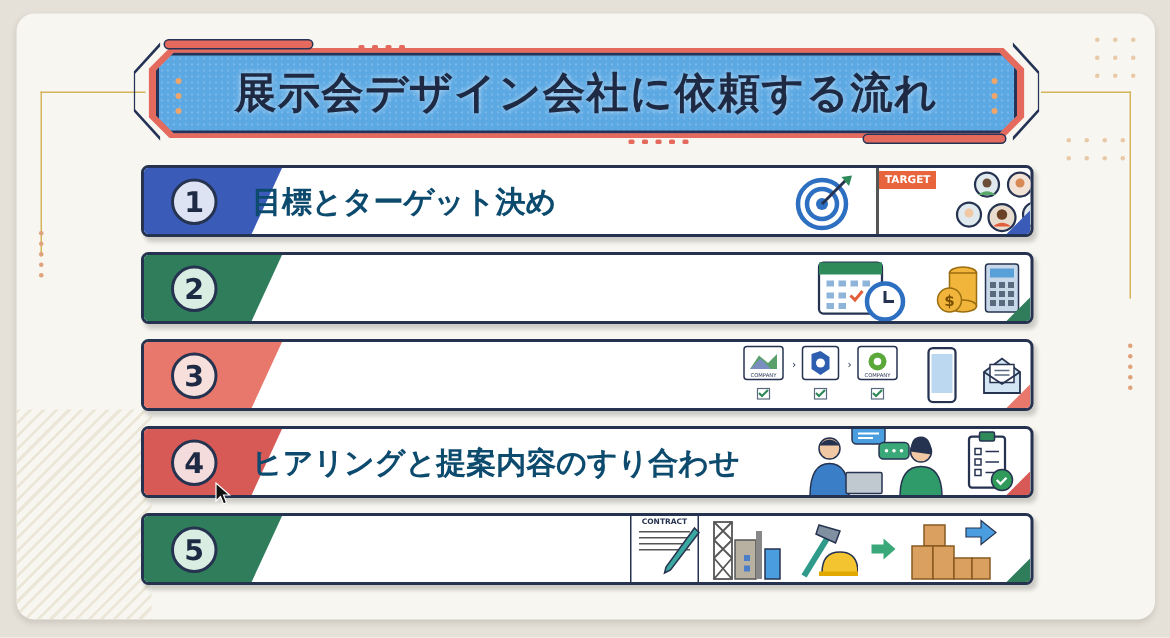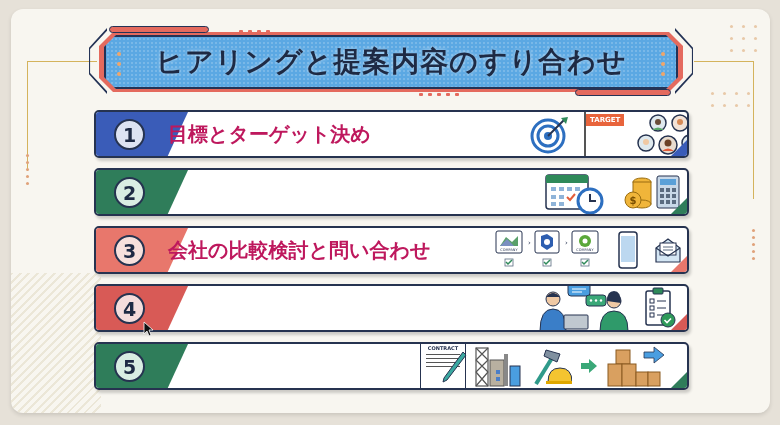--- a/index.html
+++ b/index.html
@@ -76,21 +76,21 @@
   .step-num {
     position: absolute; left: 18px; top: 7px; width: 31px; height: 31px;
     border-radius: 50%; border: 2px solid #263350;
     display: flex; align-items: center; justify-content: center;
     font-weight: bold; font-size: 19px; color: #1e2a44;
     font-family: "DejaVu Sans", sans-serif;
   }
   .step-label {
     position: absolute; left: 72px; top: 0; height: 100%;
     display: flex; align-items: center;
-    font-weight: bold; font-size: 20px; color: #be185d;
+    font-weight: bold; font-size: 20px; color: #0c4a6e;
     font-family: "DejaVu Sans", sans-serif;
     white-space: nowrap;
   }
   .corner-tri {
     position: absolute; right: 0; bottom: 0; width: 16px; height: 16px;
     clip-path: polygon(100% 0, 100% 100%, 0 100%);
   }
   .icons { position: absolute; top: 0; height: 100%; display: flex; align-items: center; gap: 10px; }
   .cursor { position: absolute; left: 143px; top: 321px; width: 12px; height: 16px; }
 </style>
@@ -151,21 +151,21 @@
       <span></span>
     </div>
   <div class="title-topdots" style="left:330px; bottom:2px;">
       <span></span>
       <span></span>
       <span></span>
       <span></span>
       <span></span>
     </div>
   <div class="title-inner">
-    <span class="title-text">ヒアリングと提案内容のすり合わせ</span>
+    <span class="title-text">展示会デザイン会社に依頼する流れ</span>
   </div>
   <div class="title-side-dots" style="left:28px;">
       <span></span>
       <span></span>
       <span></span>
     </div>
   <div class="title-side-dots" style="right:28px;">
       <span></span>
       <span></span>
       <span></span>
@@ -253,21 +253,20 @@
           <rect x="16" y="25" width="4" height="4"></rect>
         </g>
     </svg>
   </div>
   <div class="corner-tri" style="background:#2f7d5a;"></div>
 </div>
 
 <div class="step" style="top:226px;">
   <div class="step-band" style="background:#e8776c;"></div>
   <div class="step-num" style="background:#f7e0dc;">3</div>
-  <div class="step-label">会社の比較検討と問い合わせ</div>
   <div class="icons" style="left:398px; gap:16px;">
     <svg width="108" height="44" viewBox="0 0 108 44">
       <g stroke="#263350" stroke-width="1" fill="#fff">
         <rect x="2" y="3" width="26" height="22" rx="2"></rect>
           <rect x="41" y="3" width="24" height="22" rx="2"></rect>
           <rect x="78" y="3" width="26" height="22" rx="2"></rect>
       </g>
       <path d="M6 18 L12 9 L18 14 L24 8 V18 Z" fill="#5aa06a"></path>
         <path d="M6 18 L13 11 L20 18 Z" fill="#7a8fc0"></path>
       <path d="M47 8 L53 6 L59 10 V18 L53 22 L47 18 Z" fill="#2d5eb0"></path>
@@ -299,20 +298,21 @@
       <path d="M9 11 H19 M9 14 H19" stroke="#5a6b80"></path>
       <path d="M2 12 L14 20 L26 12" fill="none" stroke="#263350" stroke-width="1.2"></path>
     </svg>
   </div>
   <div class="corner-tri" style="background:#e8776c;"></div>
 </div>
 
 <div class="step" style="top:284px;">
   <div class="step-band" style="background:#d85a56;"></div>
   <div class="step-num" style="background:#f4dcdc;">4</div>
+  <div class="step-label">ヒアリングと提案内容のすり合わせ</div>
   <div class="icons" style="left:440px; gap:12px;">
     <svg width="96" height="46" viewBox="0 0 96 46">
       <rect x="32" y="-2" width="22" height="13" rx="3" fill="#4a9ee0" stroke="#263350" stroke-width="1"></rect>
       <path d="M36 4 H50 M36 7 H46" stroke="#fff" stroke-width="1.2"></path>
       <rect x="50" y="10" width="20" height="11" rx="3" fill="#3aa878" stroke="#263350" stroke-width="1"></rect>
       <circle cx="55" cy="15.5" r="1.2" fill="#fff"></circle>
         <circle cx="60" cy="15.5" r="1.2" fill="#fff"></circle>
         <circle cx="65" cy="15.5" r="1.2" fill="#fff"></circle>
       <circle cx="17" cy="14" r="7" fill="#f0c9a4" stroke="#263350"></circle>
         <path d="M10 12 Q17 4 24 12" fill="#263350"></path>

